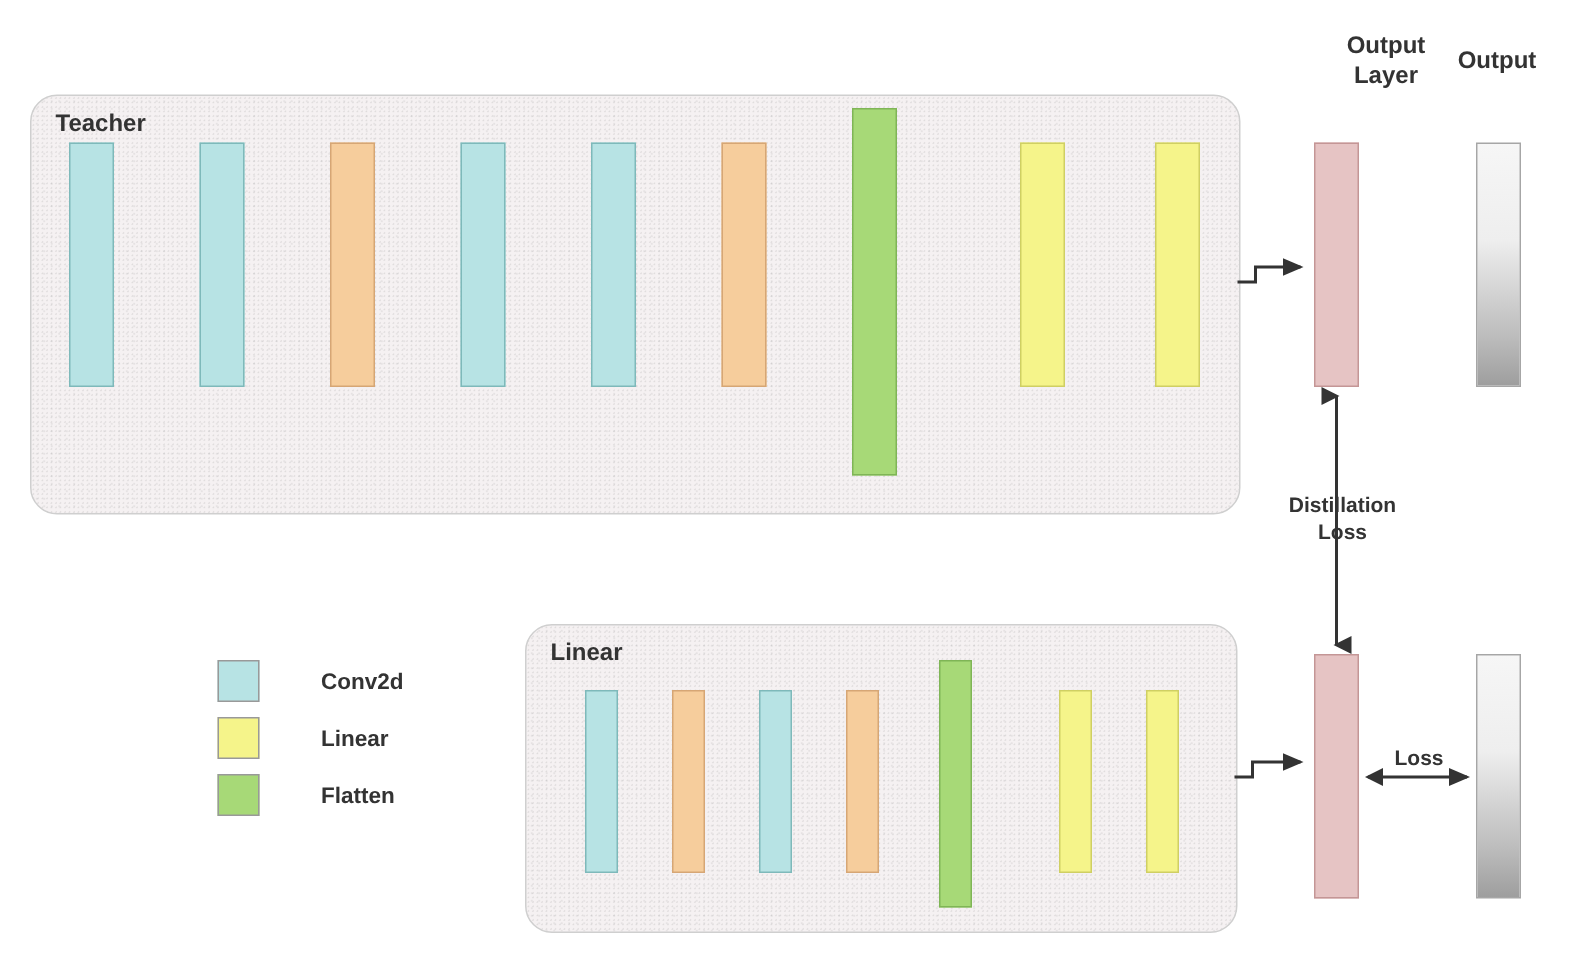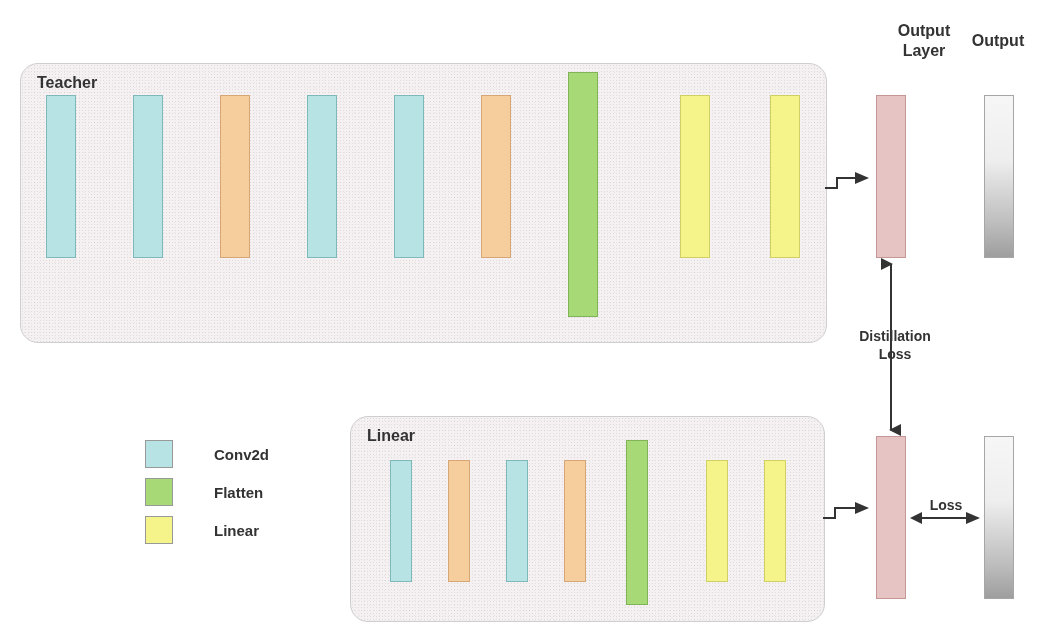--- a/index.html
+++ b/index.html
@@ -170,20 +170,20 @@
   <line x1="6" y1="7" x2="72" y2="7" stroke="#333" stroke-width="2" marker-start="url(#ahL)" marker-end="url(#ahR)"></line>
 </svg>
 <div class="small-label" style="left:926px; top:497px; width:40px;">Loss</div>
 
 <div class="legend">
   <div class="legend-row">
     <div class="legend-swatch conv"></div>
     <div class="legend-text">Conv2d</div>
   </div>
   <div class="legend-row">
+    <div class="legend-swatch linear"></div>
+    <div class="legend-text">Linear</div>
+  </div>
+  <div class="legend-row">
     <div class="legend-swatch flat"></div>
     <div class="legend-text">Flatten</div>
-  </div>
-  <div class="legend-row">
-    <div class="legend-swatch linear"></div>
-    <div class="legend-text">Linear</div>
   </div>
 </div>
 
 </body></html>

